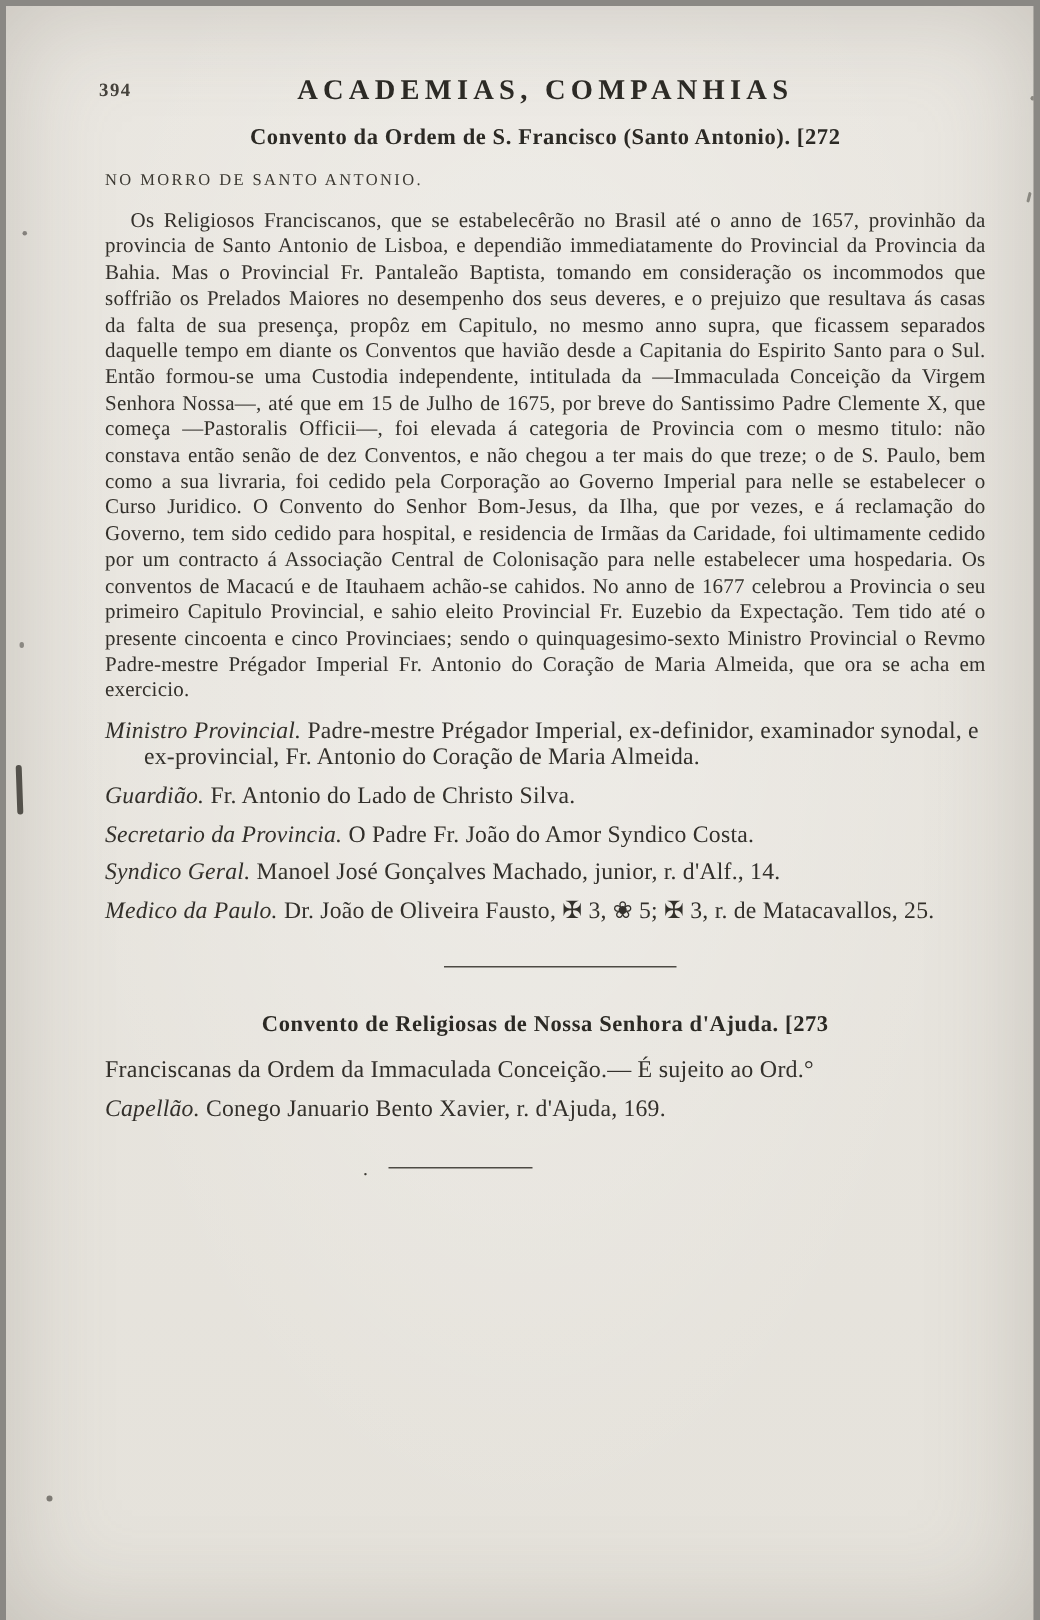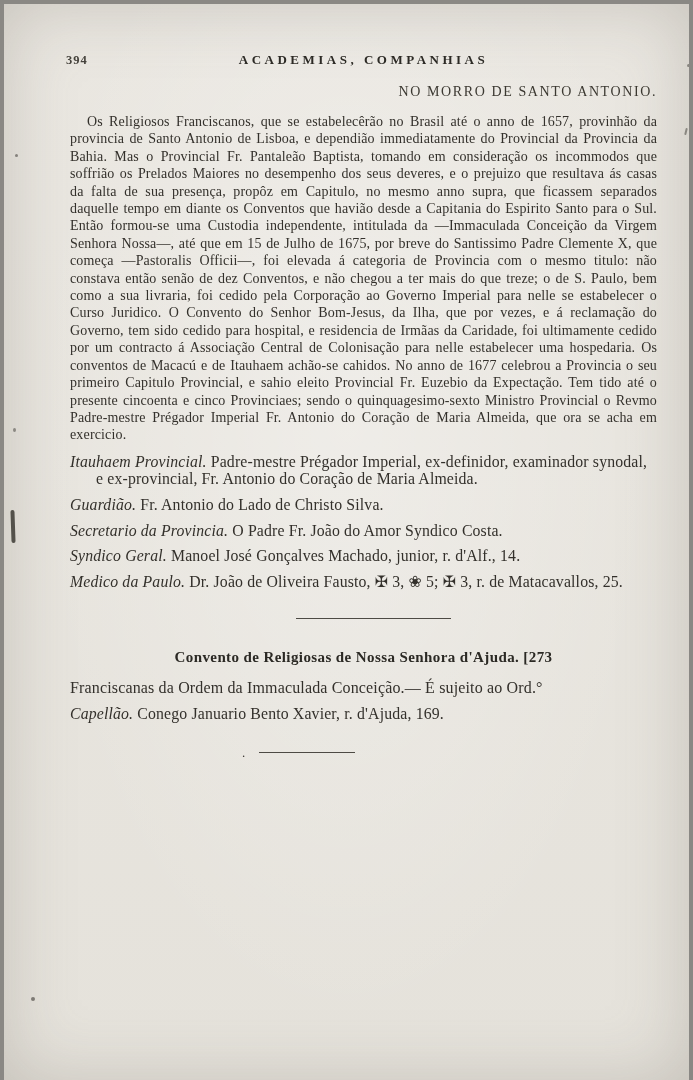--- a/index.html
+++ b/index.html
@@ -16,29 +16,29 @@
     color:#33302b;
     font-family:Liberation Serif, serif;
     overflow:hidden;
   }
   .page-header { position:relative; text-align:center; height:20px; margin-bottom:14px; }
   .page-number {
     position:absolute; left:-4px; top:3px;
     font-size:12.5px; font-weight:bold; letter-spacing:1px; color:#45423c;
   }
   .running-title {
-    font-size:13px; font-weight:bold; letter-spacing:3.5px; color:#2c2a25;
+    font-size:19px; font-weight:bold; letter-spacing:3.5px; color:#2c2a25;
   }
   .entry-title {
     margin:0; text-align:center;
     font-size:15px; font-weight:bold; letter-spacing:0.4px; color:#2b2924;
   }
   .entry-subtitle {
-    margin:13px 0 0 0; text-align:right;
-    font-size:14px; font-weight:normal; letter-spacing:1.6px; color:#3b3831;
+    margin:13px 0 0 0; text-align:left;
+    font-size:11px; font-weight:normal; letter-spacing:1.6px; color:#3b3831;
   }
   .body-text {
     margin:13px 0 0 0;
     font-size:14px; line-height:17.4px;
     text-align:justify; text-indent:17px;
     letter-spacing:0.15px; word-spacing:0.6px;
   }
   .entries { margin-top:9px; }
   .entry {
     margin:8px 0 0 0;
@@ -72,27 +72,28 @@
 <body>
 
 <div class="page">
 
   <header class="page-header">
     <span class="page-number">394</span>
     <span class="running-title">ACADEMIAS, COMPANHIAS</span>
   </header>
 
   <section>
+    <h1 class="entry-title">Convento da Ordem de S. Francisco (Santo Antonio). [272</h1>
     <h2 class="entry-subtitle">NO MORRO DE SANTO ANTONIO.</h2>
 
     <p class="body-text">Os Religiosos Franciscanos, que se estabelecêrão no Brasil até o anno de 1657, provinhão da provincia de Santo Antonio de Lisboa, e dependião immediatamente do Provincial da Provincia da Bahia. Mas o Provincial Fr. Pantaleão Baptista, tomando em consideração os incommodos que soffrião os Prelados Maiores no desempenho dos seus deveres, e o prejuizo que resultava ás casas da falta de sua presença, propôz em Capitulo, no mesmo anno supra, que ficassem separados daquelle tempo em diante os Conventos que havião desde a Capitania do Espirito Santo para o Sul. Então formou-se uma Custodia independente, intitulada da —Immaculada Conceição da Virgem Senhora Nossa—, até que em 15 de Julho de 1675, por breve do Santissimo Padre Clemente X, que começa —Pastoralis Officii—, foi elevada á categoria de Provincia com o mesmo titulo: não constava então senão de dez Conventos, e não chegou a ter mais do que treze; o de S. Paulo, bem como a sua livraria, foi cedido pela Corporação ao Governo Imperial para nelle se estabelecer o Curso Juridico. O Convento do Senhor Bom-Jesus, da Ilha, que por vezes, e á reclamação do Governo, tem sido cedido para hospital, e residencia de Irmãas da Caridade, foi ultimamente cedido por um contracto á Associação Central de Colonisação para nelle estabelecer uma hospedaria. Os conventos de Macacú e de Itauhaem achão-se cahidos. No anno de 1677 celebrou a Provincia o seu primeiro Capitulo Provincial, e sahio eleito Provincial Fr. Euzebio da Expectação. Tem tido até o presente cincoenta e cinco Provinciaes; sendo o quinquagesimo-sexto Ministro Provincial o Revmo Padre-mestre Prégador Imperial Fr. Antonio do Coração de Maria Almeida, que ora se acha em exercicio.</p>
 
     <div class="entries">
       <p class="entry">
-        <span class="entry-label">Itauhaem Provincial.</span>
+        <span class="entry-label">Ministro Provincial.</span>
         <span class="entry-text">Padre-mestre Prégador Imperial, ex-definidor, examinador synodal, e ex-provincial, Fr. Antonio do Coração de Maria Almeida.</span>
       </p>
       <p class="entry">
         <span class="entry-label">Guardião.</span>
         <span class="entry-text">Fr. Antonio do Lado de Christo Silva.</span>
       </p>
       <p class="entry">
         <span class="entry-label">Secretario da Provincia.</span>
         <span class="entry-text">O Padre Fr. João do Amor Syndico Costa.</span>
       </p>

